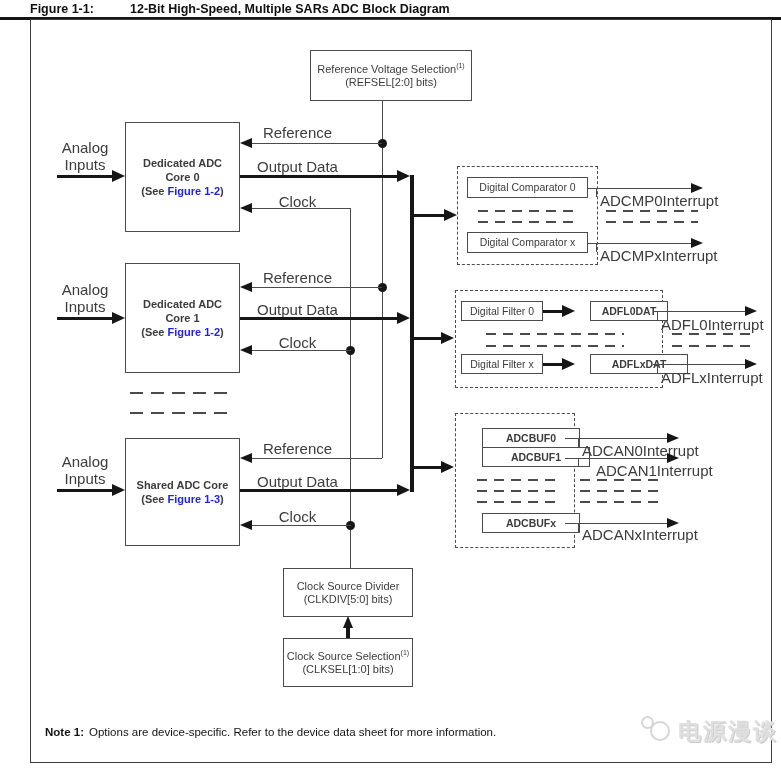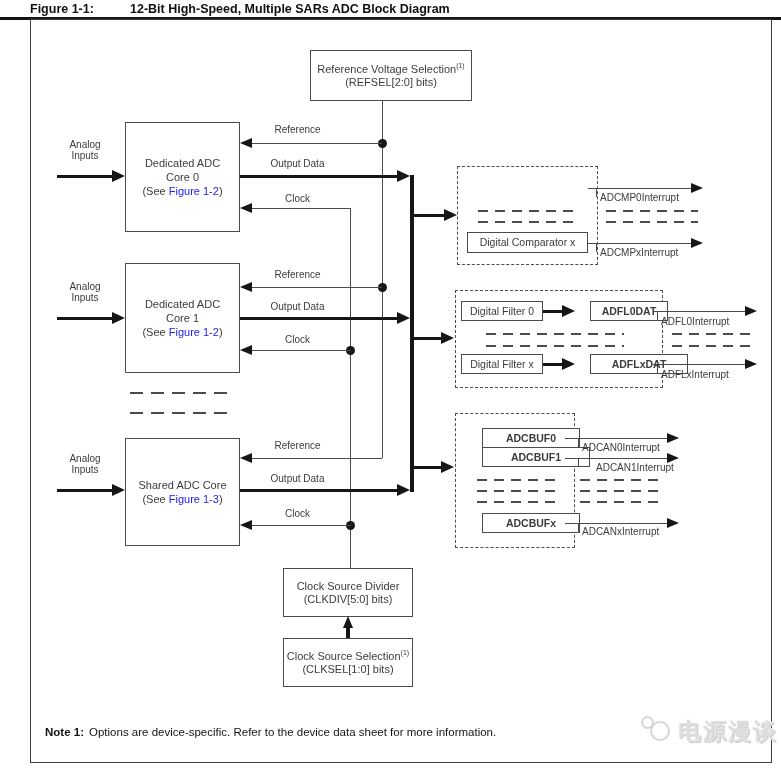--- a/index.html
+++ b/index.html
@@ -3,35 +3,35 @@
 <meta charset="utf-8">
 <style>
   * { margin:0; padding:0; box-sizing:border-box; }
   html,body { width:781px; height:771px; background:#ffffff; font-family:"Liberation Sans", sans-serif; }
   #page { position:relative; width:781px; height:771px; background:#fff; overflow:hidden; }
   .figlabel { position:absolute; left:30px; top:2px; font-size:12.5px; font-weight:bold; color:#101010; }
   .figtitle { position:absolute; left:130px; top:2px; font-size:12.5px; font-weight:bold; color:#101010; }
   .rule { position:absolute; left:0; top:17px; width:781px; height:3px; background:#151515; }
   .outer { position:absolute; left:30px; top:19px; width:742px; height:744px; border:1px solid #3e3e3e; }
   .box { position:absolute; border:1px solid #4b4b4b; background:#fff; display:flex; flex-direction:column; align-items:center; justify-content:center; text-align:center; color:#3c3c3c; font-size:11px; line-height:13px; }
-  .box.bold { font-weight:normal; line-height:14px; }
+  .box.bold { font-weight:bold; line-height:14px; }
   .box.small { font-size:10.5px; }
   .box.bfont { font-weight:bold; font-size:10.5px;margin-left:15px; }
   .dashedbox { position:absolute; border:1.5px dashed #4c4c4c; background:transparent; }
   .hl { position:absolute; height:1px; background:#4b4b4b; }
   .hl.th { height:3px; background:#161616; }
   .vl { position:absolute; width:1px; background:#4b4b4b; }
   .vl.th { width:4px; background:#161616; }
   .dot { position:absolute; width:9px; height:9px; border-radius:50%; background:#161616; }
   .ar { position:absolute; width:0; height:0; }
   .ar.r { border-top:5px solid transparent; border-bottom:5px solid transparent; border-left:12px solid #161616; }
   .ar.l { border-top:5px solid transparent; border-bottom:5px solid transparent; border-right:12px solid #161616; }
   .ar.R { border-top:6px solid transparent; border-bottom:6px solid transparent; border-left:13px solid #161616; }
   .ar.u { border-left:5px solid transparent; border-right:5px solid transparent; border-bottom:12px solid #161616; }
-  .lbl { position:absolute; font-size:10px; color:#3c3c3c; white-space:nowrap; }
+  .lbl { position:absolute; font-size:15px; color:#3c3c3c; white-space:nowrap; }
   .ctr { text-align:center; }
   .dash { position:absolute; height:2px; background:repeating-linear-gradient(90deg,#4b4b4b 0 10px,transparent 10px 17px); }
   .dash.long { background:repeating-linear-gradient(90deg,#4b4b4b 0 13px,transparent 13px 21px); }
   .tick { position:absolute; width:1px; height:8px; background:#4b4b4b; }
   .link { color:#2121ee; }
   sup { font-size:7px; vertical-align:super; line-height:0; }
   .note { position:absolute; top:726px; font-size:11.5px; color:#141414; white-space:nowrap; }
   .wm-circle { position:absolute; border:2px solid #d6d6d6; border-radius:50%; background:#fff; }
   .wm-text { position:absolute; font-size:23px; font-weight:bold; color:#e0e0e0; letter-spacing:2px; text-shadow:1px 1px 0 #cccccc; white-space:nowrap; }
 </style>
@@ -126,20 +126,21 @@
   <div class="ar l" style="left:240px;top:520px;"></div>
 
   <div class="hl th" style="left:414px;top:214px;width:31px;"></div>
   <div class="ar R" style="left:444px;top:209px;"></div>
   <div class="hl th" style="left:414px;top:337px;width:28px;"></div>
   <div class="ar R" style="left:441px;top:332px;"></div>
   <div class="hl th" style="left:414px;top:466px;width:28px;"></div>
   <div class="ar R" style="left:441px;top:461px;"></div>
 
   <div class="dashedbox" style="left:457px;top:166px;width:141px;height:99px;"></div>
+  <div class="box small" style="left:467px;top:177px;width:121px;height:21px;">Digital Comparator 0</div>
   <div class="box small" style="left:467px;top:232px;width:121px;height:21px;">Digital Comparator x</div>
   <div class="dash" style="left:478px;top:210px;width:100px;"></div>
   <div class="dash" style="left:478px;top:221px;width:100px;"></div>
   <div class="hl" style="left:588px;top:188px;width:104px;"></div>
   <div class="ar r" style="left:691px;top:183px;"></div>
   <div class="tick" style="left:596px;top:189px;"></div>
   <div class="lbl" style="left:600px;top:192px;">ADCMP0Interrupt</div>
   <div class="dash" style="left:606px;top:210px;width:92px;"></div>
   <div class="dash" style="left:606px;top:221px;width:92px;"></div>
   <div class="hl" style="left:588px;top:243px;width:104px;"></div>

